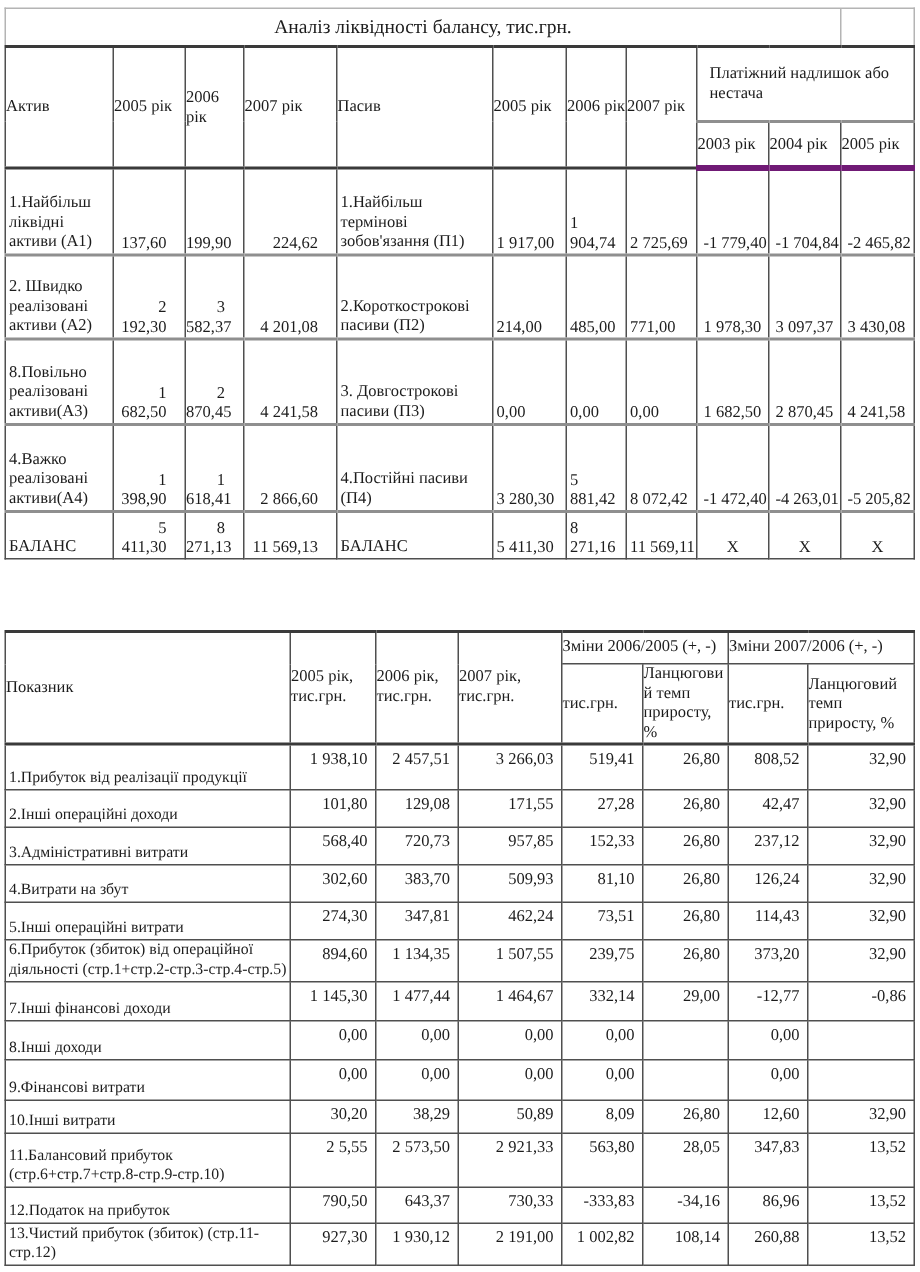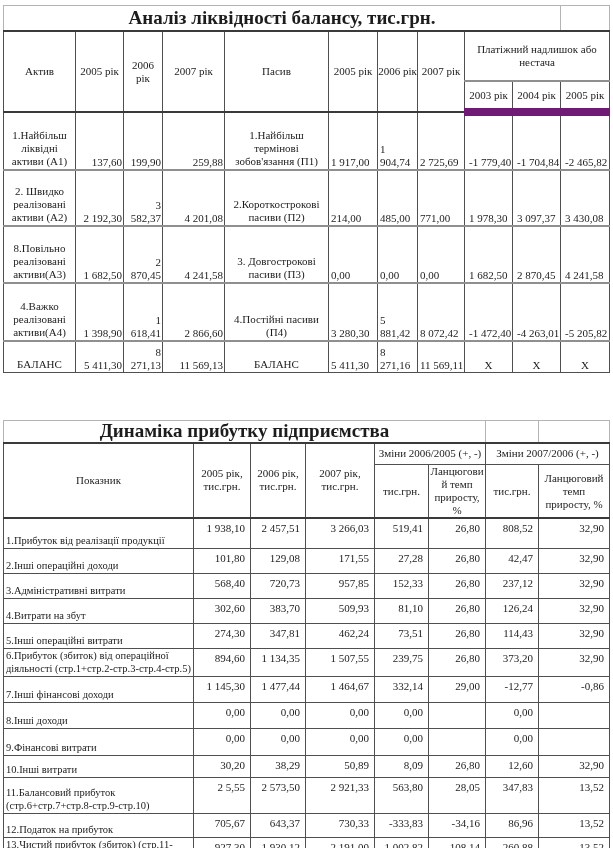--- a/index.html
+++ b/index.html
@@ -5,40 +5,40 @@
   html,body{margin:0;padding:0;background:#ffffff;}
   .page{position:relative;width:613px;height:848px;background:#fff;
         font-family:"Liberation Serif","DejaVu Serif",serif;color:#1c1c1c;}
   .block{margin-left:3px;width:607px;}
   .b1{padding-top:5px;}
   .b2{margin-top:47px;}
 
   
   .titlebar{display:flex;box-sizing:border-box;border:1px solid #b4b4b4;border-bottom:none;background:#fff;}
   .titlecell{flex:1;display:flex;align-items:center;justify-content:center;
-             font-weight:bold;font-size:19px;}
+             font-weight:normal;font-size:13px;}
   .t1bar{height:25px;}
   .t2bar{height:22px;}
   .stub{box-sizing:border-box;border-left:1px solid #b4b4b4;}
   .stub1{width:49px;}
   .stub2a{width:53px;}
   .stub2b{width:71px;}
 
   
   table{border-collapse:collapse;table-layout:fixed;width:607px;background:#fff;}
   td{border:1px solid #4f4f4f;overflow:hidden;font-size:11px;line-height:13px;
      padding:0;vertical-align:bottom;}
-  tr.hdr td, tr.hdr2 td{vertical-align:middle;text-align:center;overflow-wrap:break-word;}
+  tr.hdr td, tr.hdr2 td{vertical-align:middle;overflow-wrap:break-word;}
   table{border-top:2px solid #3a3a3a;}
-  tr.hdr2 td{border-bottom:8px solid #701a75;}
+  tr.hdr2 td{border-bottom:4px solid #701a75;}
   .t2 tr.hdr2 td{border-bottom:2px solid #3a3a3a;}
 
   
-  .t1 td.lbl{text-align:center;padding:1px 2px 1px 2px;overflow-wrap:break-word;}
-  .t1 td.av{text-align:right;padding-right:1px;}
+  .t1 td.lbl{text-align:left;padding:1px 2px 1px 2px;overflow-wrap:break-word;}
+  .t1 td.av{text-align:right;padding-right:12px;}
   .t1 td.lv{text-align:left;padding-left:2px;}
   .t1 td.sv{text-align:left;padding-left:4px;}
   .t1 tbody td{border-top:2px solid #8f8f8f;}
   .t1 tbody tr:first-child td{border-top:2px solid #3a3a3a;}
   .t1 tr.balance td.sv{text-align:center;padding-left:0;}
 
   
   .t2 td.lbl{text-align:left;padding:0 2px 1px 2px;font-size:10.5px;overflow-wrap:break-word;}
   .t2 td.val{text-align:right;padding:3px 5px 0 1px;vertical-align:top;}
   .t2 tbody td{border-top:1px solid #6a6a6a;}
@@ -85,21 +85,21 @@
           <td>2003 рік</td>
           <td>2004 рік</td>
           <td>2005 рік</td>
         </tr>
       </tbody>
       <tbody id="t1-body">
           <tr style="height: 58px;">
             <td class="lbl">1.Найбільш ліквідні активи (А1)</td>
             <td class="av">137,60</td>
             <td class="av">199,90</td>
-            <td class="av">259,88</td>
+            <td class="av">224,62</td>
             <td class="lbl">1.Найбільш термінові зобов'язання (П1)</td>
             <td class="lv">1 917,00</td>
             <td class="lv">1 904,74</td>
             <td class="lv">2 725,69</td>
             <td class="sv">-1 779,40</td>
             <td class="sv">-1 704,84</td>
             <td class="sv">-2 465,82</td>
           </tr>
           <tr style="height: 56px;">
             <td class="lbl">2. Швидко реалізовані активи (А2)</td>
@@ -151,25 +151,20 @@
             <td class="lv">11 569,11</td>
             <td class="sv">X</td>
             <td class="sv">X</td>
             <td class="sv">X</td>
           </tr>
         </tbody>
     </table>
   </div>
 
   <div class="block b2">
-    <div class="titlebar t2bar">
-      <div class="titlecell">Динаміка прибутку підприємства</div>
-      <div class="stub stub2a"></div>
-      <div class="stub stub2b"></div>
-    </div>
     <table class="t2">
       <colgroup>
         <col style="width:190px">
           <col style="width:57px">
           <col style="width:55px">
           <col style="width:69px">
         <col style="width:54px">
           <col style="width:57px">
           <col style="width:53px">
           <col style="width:71px">
@@ -296,21 +291,21 @@
             <td class="val">2 5,55</td>
             <td class="val">2 573,50</td>
             <td class="val">2 921,33</td>
             <td class="val">563,80</td>
             <td class="val">28,05</td>
             <td class="val">347,83</td>
             <td class="val">13,52</td>
           </tr>
           <tr style="height: 24px;">
             <td class="lbl">12.Податок на прибуток</td>
-            <td class="val">705,67</td>
+            <td class="val">790,50</td>
             <td class="val">643,37</td>
             <td class="val">730,33</td>
             <td class="val">-333,83</td>
             <td class="val">-34,16</td>
             <td class="val">86,96</td>
             <td class="val">13,52</td>
           </tr>
           <tr style="height: 26px;">
             <td class="lbl">13.Чистий прибуток (збиток) (стр.11-стр.12)</td>
             <td class="val">927,30</td>

